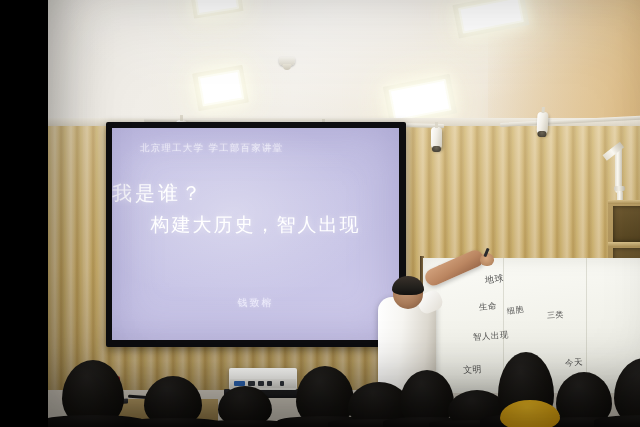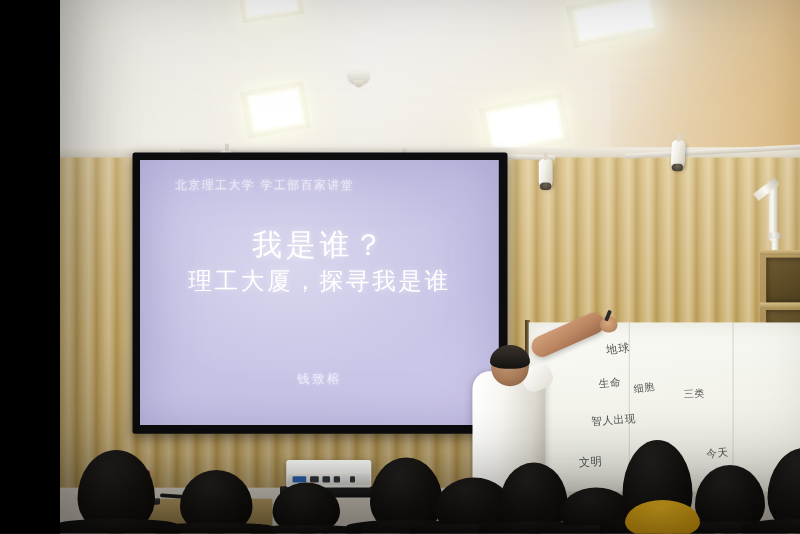--- a/index.html
+++ b/index.html
@@ -78,23 +78,23 @@
   .screen-glow{position:absolute;inset:0;
     background:radial-gradient(ellipse 200px 130px at 42% 40%, rgba(255,255,255,.34), rgba(255,255,255,0) 72%);}
   .screen-vig{position:absolute;inset:0;
     box-shadow:inset 0 0 48px rgba(120,114,170,.38);}
 
   
   .slide-head{position:absolute;left:28px;top:14px;color:#f7f6ff;
     font-family:"DejaVu Serif","Liberation Serif",serif;
     font-size:9.5px;letter-spacing:1.2px;white-space:nowrap;
     text-shadow:0 0 3px rgba(255,255,255,.65);opacity:.97;}
-  .slide-title{position:absolute;left:0;right:0;top:52px;text-align:center;color:#ffffff;
-    font-family:"DejaVu Serif","Liberation Serif",serif;
-    font-size:24px;letter-spacing:3px;
+  .slide-title{position:absolute;left:0;right:0;top:52px;text-align:left;color:#ffffff;
+    font-family:"DejaVu Serif","Liberation Serif",serif;
+    font-size:20px;letter-spacing:3px;
     text-shadow:0 0 6px rgba(255,255,255,.6);}
   .slide-sub{position:absolute;left:0;right:0;top:84px;text-align:center;color:#ffffff;
     font-family:"DejaVu Serif","Liberation Serif",serif;
     font-size:19px;letter-spacing:2px;
     text-shadow:0 0 6px rgba(255,255,255,.55);}
   .slide-speaker{position:absolute;left:0;right:0;top:168px;text-align:center;color:#f4f3ff;
     font-family:"DejaVu Serif","Liberation Serif",serif;
     font-size:10px;letter-spacing:2px;opacity:.9;
     text-shadow:0 0 3px rgba(255,255,255,.5);}
   .slide-date{position:absolute;left:0;right:0;top:184px;text-align:center;color:#efeefc;
@@ -269,21 +269,21 @@
   <div class="shelf-edge" style="left:560px;top:242px;width:80px;height:5px;"></div>
   <div class="shelf-edge" style="left:560px;top:286px;width:80px;height:5px;"></div>
   <div class="shelf-edge" style="left:598px;top:200px;width:5px;height:150px;"></div>
 
   <div class="screen-frame">
     <div class="screen">
       <div class="screen-glow"></div>
 
       <div class="slide-head">北京理工大学  学工部百家讲堂</div>
       <div class="slide-title">我是谁？</div>
-      <div class="slide-sub">理工大厦，探寻我是谁</div>
+      <div class="slide-sub">构建大历史，智人出现</div>
       <div class="slide-speaker">钱致榕</div>
 
       <div class="screen-vig"></div>
     </div>
   </div>
 
   <div class="wb-frame-l"></div>
   <div class="whiteboard">
     <div class="wb-seam" style="left:80px;"></div>
     <div class="wb-seam" style="left:163px;"></div>

